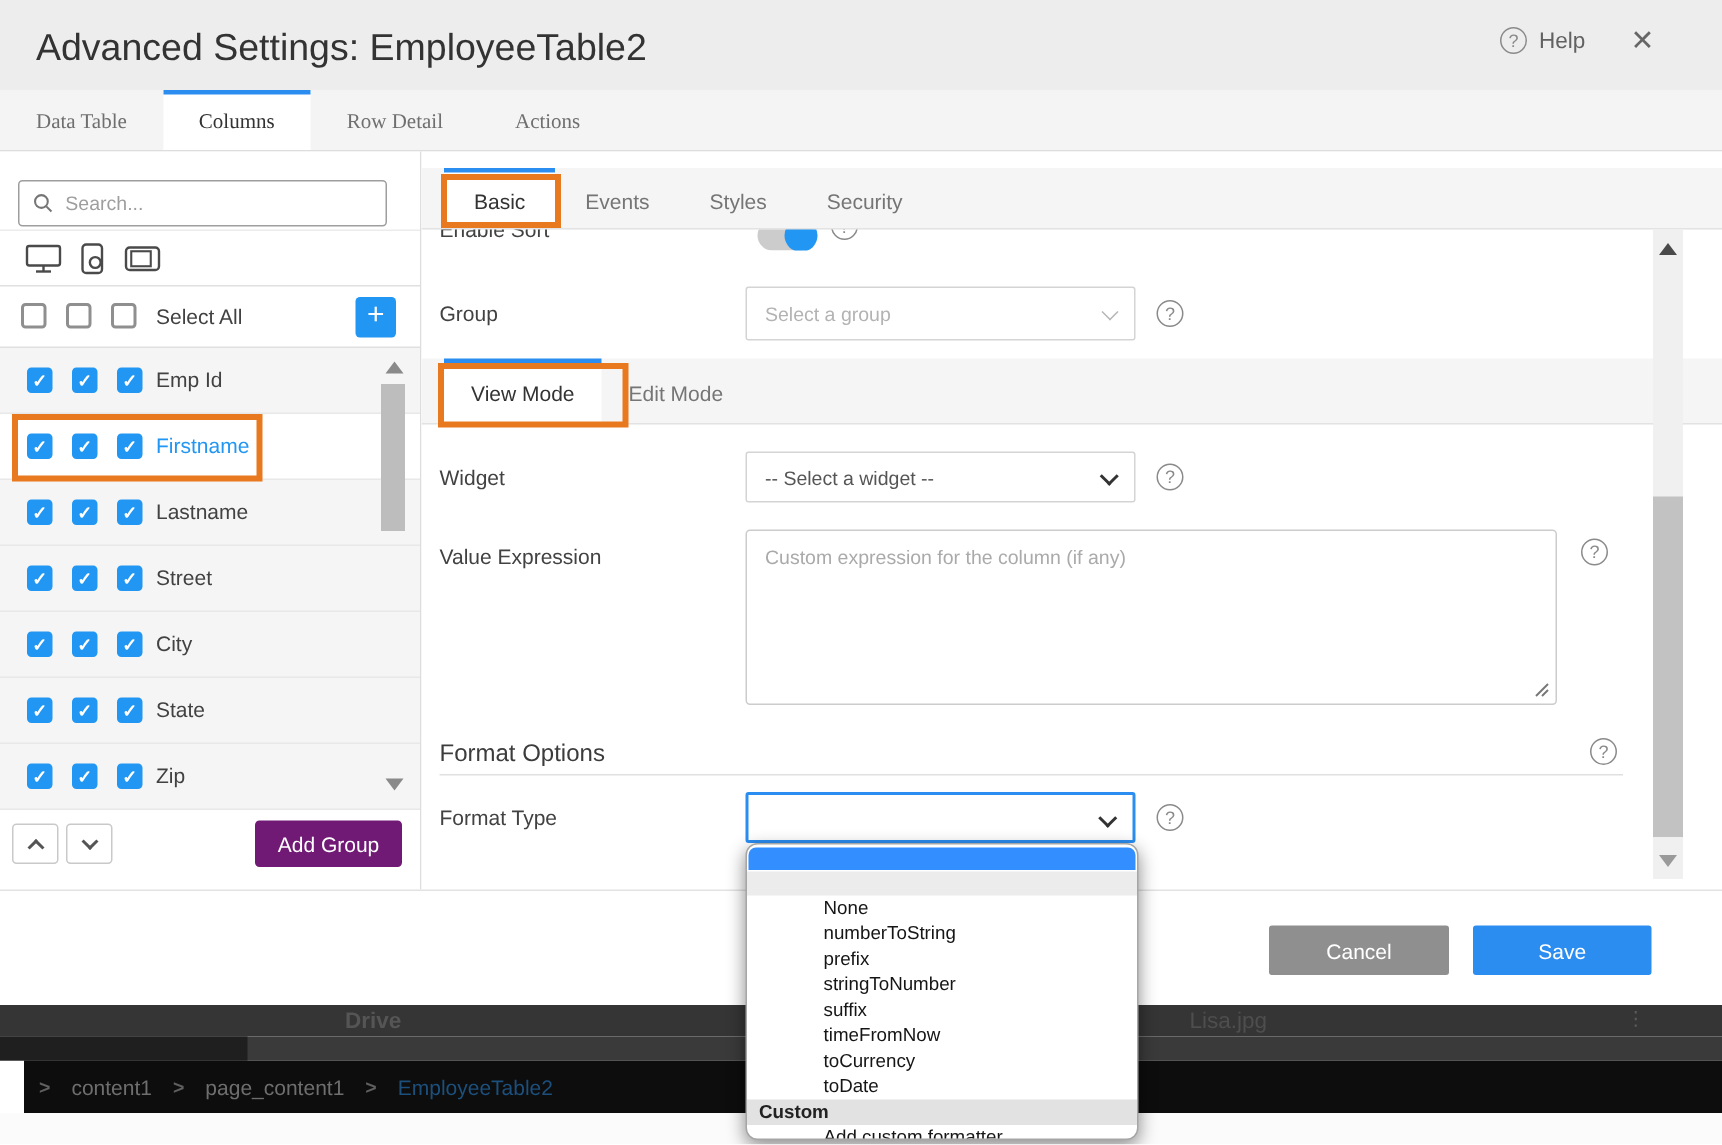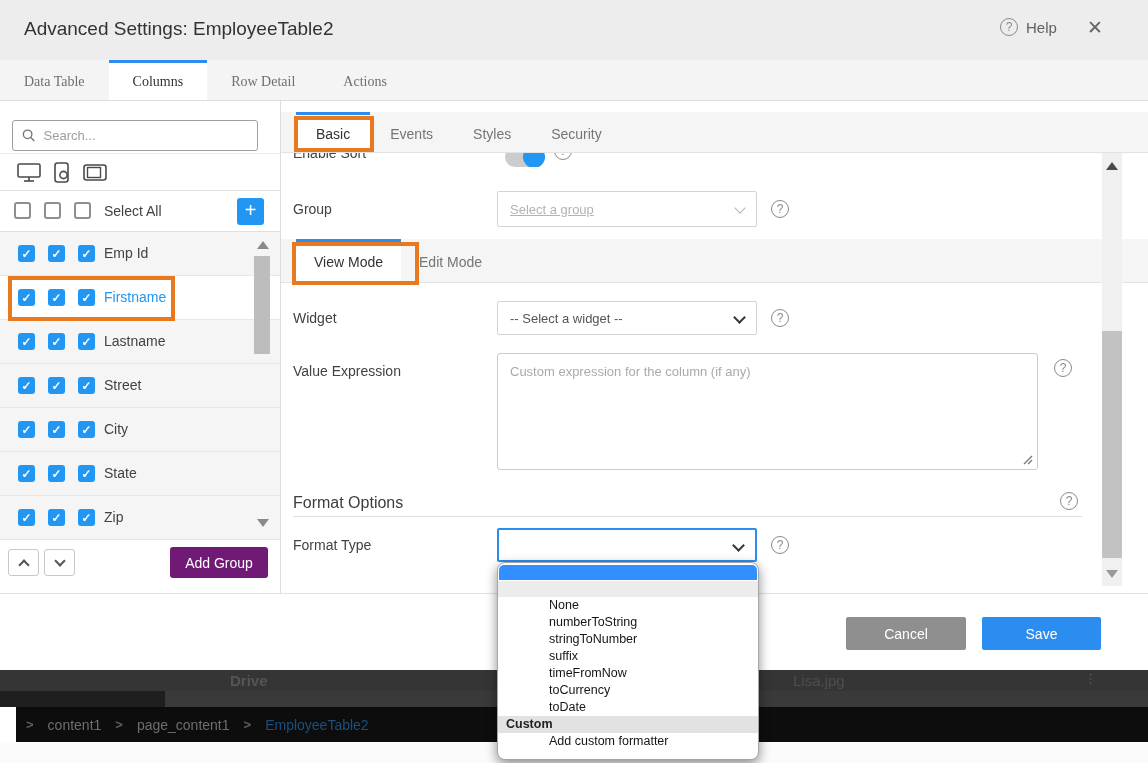--- a/index.html
+++ b/index.html
@@ -1,21 +1,21 @@
 <!DOCTYPE html>
 <html><head>
 <meta charset="utf-8">
 <style>
   * { margin:0; padding:0; box-sizing:border-box; }
   body { font-family:"Liberation Sans", sans-serif; background:#fff; }
   .screen { position:relative; width:1148px; height:763px; overflow:hidden; background:#fff; }
 
   
   .dlg-header { position:absolute; left:0; top:0; width:1148px; height:60px; background:#ededed; }
-  .dlg-title { position:absolute; left:24px; top:18px; font-size:19px; color:#333; }
+  .dlg-title { position:absolute; left:24px; top:18px; font-size:25px; color:#333; }
   .help-wrap { position:absolute; left:1000px; top:18px; display:flex; align-items:flex-end; gap:8px; color:#616161; font-size:15px; cursor:pointer; }
   .qmark { display:inline-flex; width:18px; height:18px; border:1.5px solid #8a8a8a; border-radius:50%; color:#8a8a8a; font-size:12px; align-items:center; justify-content:center; flex:0 0 auto; }
   .qmark::after { content:"?"; }
   .close-x { position:absolute; left:1083px; top:16px; width:24px; height:24px; color:#666; font-size:19px; text-align:center; line-height:24px; cursor:pointer; }
   .close-x::after { content:"✕"; }
 
   
   .main-tabs { position:absolute; left:0; top:60px; width:1148px; height:41px; background:#f4f4f4; border-bottom:1px solid #ddd; display:flex; }
   .main-tab { padding:0 24px; line-height:38px; font-size:14px; color:#6f6f6f; border-top:3px solid transparent; cursor:pointer;font-family:Liberation Serif, serif; }
   .main-tab.active { background:#fff; color:#333; border-top-color:#2b8df0; border-bottom:1px solid #fff; }
@@ -56,21 +56,21 @@
   .form-area { position:absolute; left:0; top:52px; width:867px; height:440px; overflow:hidden; }
   .fld-label { position:absolute; left:12px; font-size:14px; color:#424242; }
   .clip-row { position:absolute; left:0; top:0; width:820px; height:14px; overflow:hidden; }
   .clip-inner { position:relative; height:28px; margin-top:-14px; }
   .clip-inner .fld-label { top:6px; }
   .toggle { position:absolute; left:224px; top:8px; width:38px; height:20px; border-radius:10px; background:#ccc; cursor:pointer; }
   .toggle .knob { position:absolute; right:-2px; top:-1px; width:22px; height:22px; border-radius:50%; background:#2196f3; }
   .sel { position:absolute; background:#fff; border:1px solid #d4d4d4; border-radius:2px; display:flex; align-items:center; padding:0 12px; font-size:13px; cursor:pointer; }
   .sel .chev-thin { position:absolute; right:12px; top:12px; width:8px; height:8px; border-right:1px solid #b5b5b5; border-bottom:1px solid #b5b5b5; transform:rotate(45deg); }
   .sel .chev-bold { position:absolute; right:12px; top:11px; width:9px; height:9px; border-right:2px solid #333; border-bottom:2px solid #333; transform:rotate(45deg); }
-  #group-select { left:216px; top:38px; width:260px; height:36px; color:#b3b3b3;text-decoration:underline; }
+  #group-select { left:216px; top:38px; width:260px; height:36px; color:#b3b3b3; }
   #widget-select { left:216px; top:148px; width:260px; height:34px; color:#555; }
   #format-select { left:216px; top:375px; width:260px; height:34px; border:2px solid #2b8df0; }
   .mode-tabs { position:absolute; left:0; top:86px; width:867px; height:44px; background:#f5f5f5; border-bottom:1px solid #e3e3e3; display:flex; padding-left:15px; }
   .mode-tab { padding:0 18px; line-height:41px; font-size:14px; color:#757575; border-top:3px solid transparent; cursor:pointer; }
   .mode-tab.active { background:#fff; color:#333; border-top-color:#2b8df0; }
   .vexp { position:absolute; left:216px; top:200px; width:541px; height:117px; border:1px solid #ccc; border-radius:3px; resize:none; outline:none; padding:10px 12px; font-size:13px; color:#333; font-family:"Liberation Sans",sans-serif; }
   .vexp::placeholder { color:#aaa; }
   .resize-grip { position:absolute; left:740px; top:300px; width:12px; height:12px; pointer-events:none; }
   .section-title { position:absolute; left:12px; top:341px; font-size:16px; color:#3c3c3c; }
   .section-line { position:absolute; left:12px; top:363px; width:789px; border-top:1px solid #e0e0e0; }
@@ -319,20 +319,21 @@
     <span class="crumb-sep"></span>
     <span class="crumb-current">EmployeeTable2</span>
   </div>
   <div class="bg-bottom"></div>
 
   <div class="dropdown">
     <div class="dd-selected"></div>
     <div class="dd-grayband"></div>
     <div class="dd-item">None</div>
     <div class="dd-item">numberToString</div>
+    <div class="dd-item">prefix</div>
     <div class="dd-item">stringToNumber</div>
     <div class="dd-item">suffix</div>
     <div class="dd-item">timeFromNow</div>
     <div class="dd-item">toCurrency</div>
     <div class="dd-item">toDate</div>
     <div class="dd-group">Custom</div>
     <div class="dd-item">Add custom formatter</div>
   </div>
 
   <div class="hl" id="hl-basic"></div>

